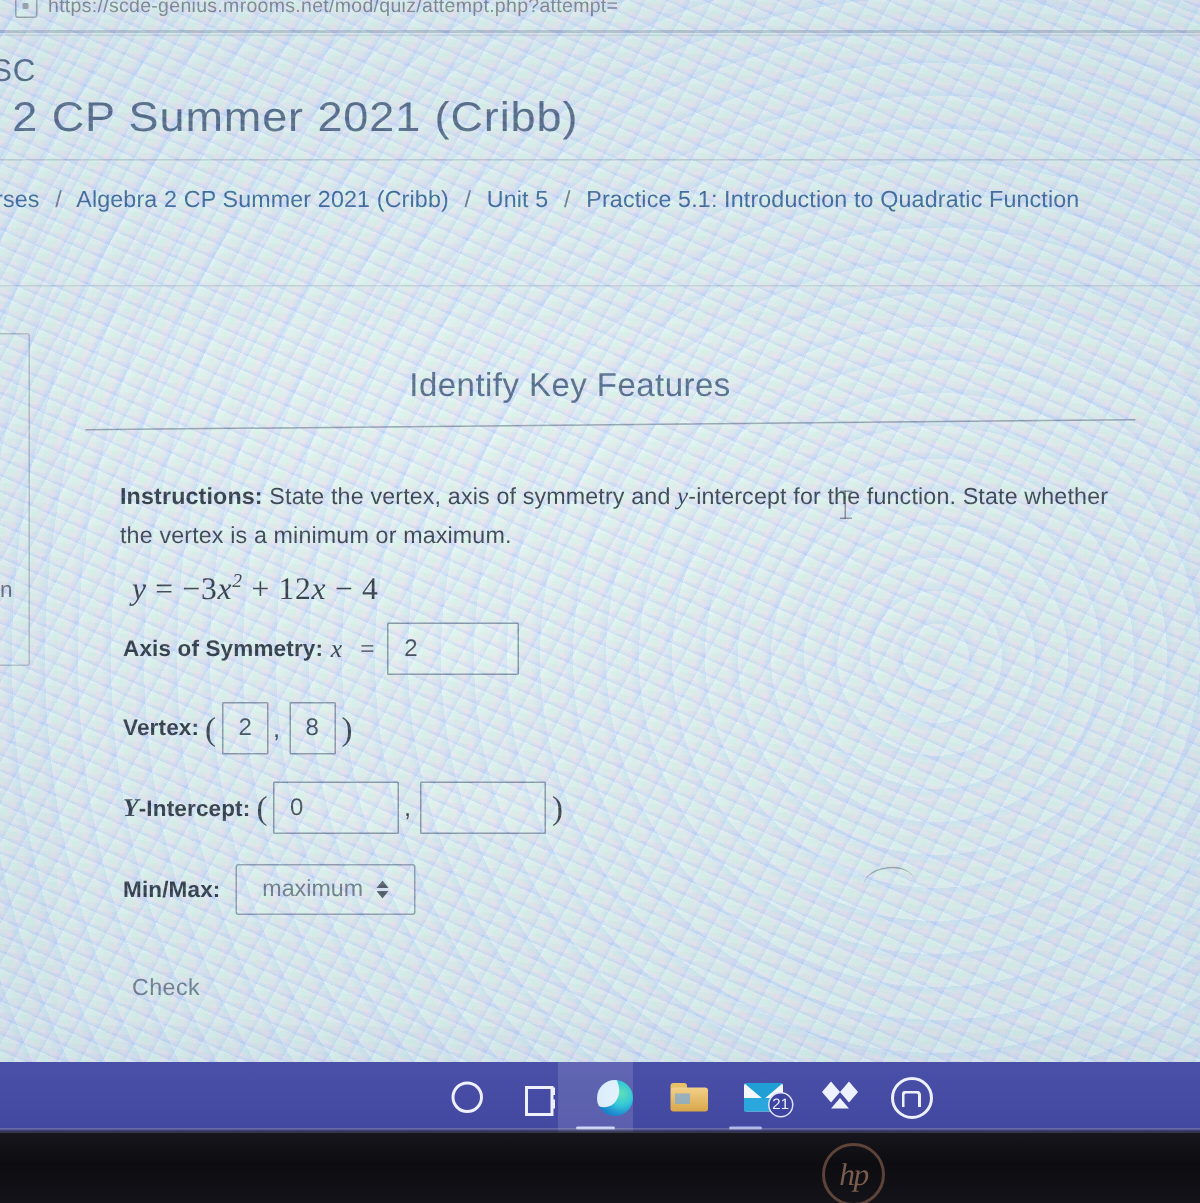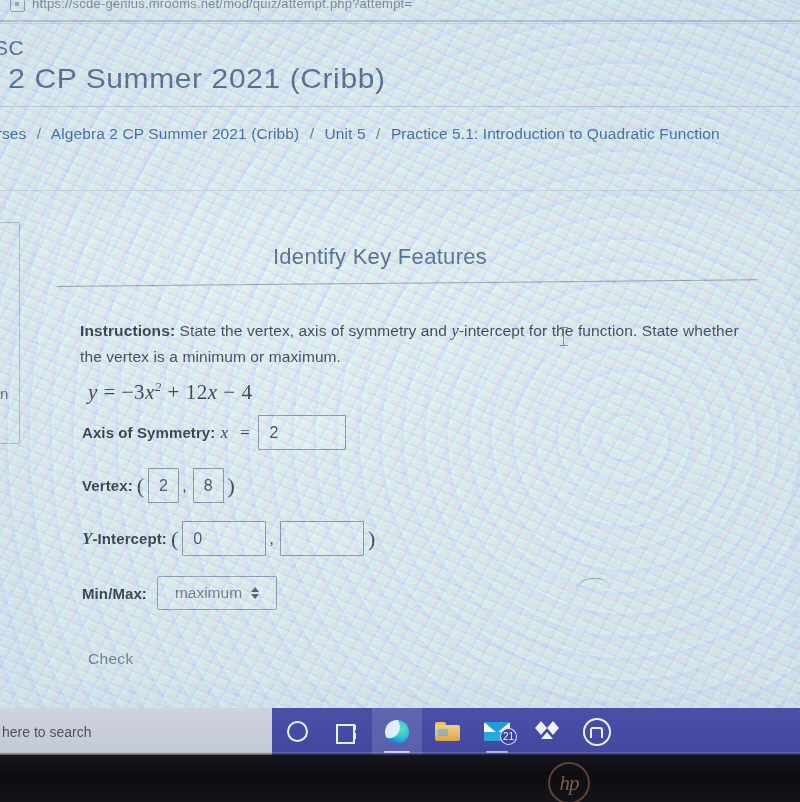--- a/index.html
+++ b/index.html
@@ -214,21 +214,21 @@
     display:flex;align-items:center;
   }
   .searchstrip span{
     font-size:14px;color:#4b5362;margin-left:-4px;padding-left:6px;
   }
   .tbicons{
     position:absolute;left:272px;top:708px;height:47px;
     display:flex;align-items:center;gap:0px;
   }
   .tbi{
-    width:50px;height:47px;display:flex;align-items:center;justify-content:center;
+    width:50px;height:47px;display:flex;align-items:center;justify-content:flex-end;
     position:relative;
   }
   .tbi.active{background:rgba(255,255,255,.13);}
   .tbi.active::after{
     content:"";position:absolute;bottom:2px;left:12px;width:26px;height:2px;background:#cfd6ff;border-radius:2px;
   }
   .tbi.run::after{
     content:"";position:absolute;bottom:2px;left:14px;width:22px;height:2px;background:#aeb8f0;border-radius:2px;
   }
 
@@ -391,23 +391,20 @@
   <div class="checkbtn">Check</div>
   <div class="smudge"></div>
 
   <div class="moire m1"></div>
   <div class="moire m2"></div>
   <div class="moire m3"></div>
   <div class="moire m4"></div>
   <div class="softblur"></div>
 
   <div class="taskbar"></div>
-  <div class="searchstrip">
-    <span>here to search</span>
-  </div>
   <div class="tbicons">
     <span class="tbi">
         <span class="ic-cortana"></span>
       </span>
     <span class="tbi">
       <span class="ic-taskview">
           <span class="bx"></span>
           <span class="b2"></span>
           <span class="b3"></span>
         </span>

